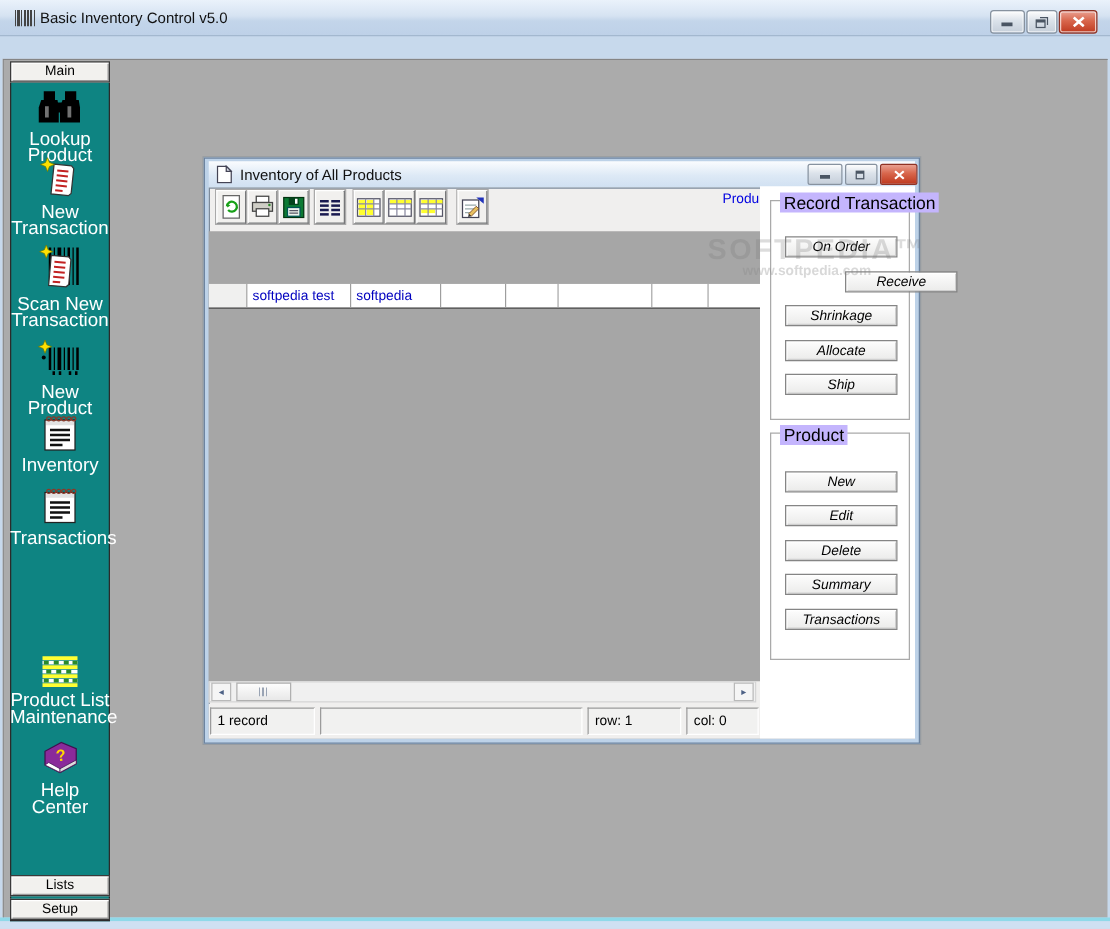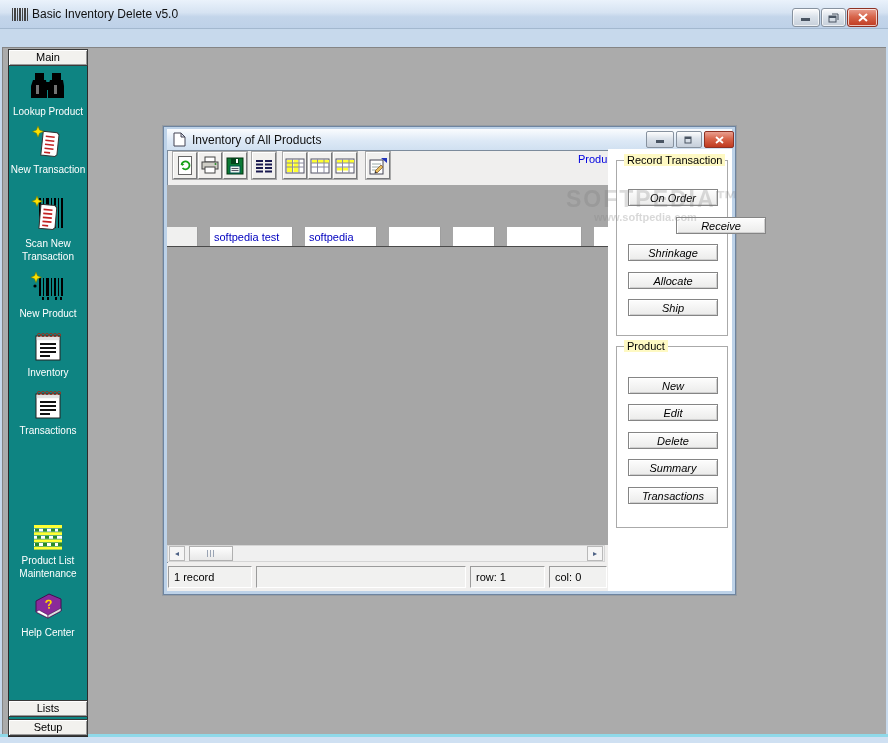--- a/index.html
+++ b/index.html
@@ -29,75 +29,75 @@
     box-shadow:inset 1px 1px 0 rgba(0,0,0,.22);}
   .frame-accent{left:0;top:734px;width:888px;height:3px;background:#8fd9e9;}
   .frame-bottom{left:0;top:737px;width:888px;height:6px;background:#cfe0f2;}
 
   
   .sidebar{left:8px;top:49px;width:80px;height:688px;background:#0e8482;border:1px solid #2b2b2b;box-sizing:border-box;}
   .tabbtn{left:8px;width:80px;height:17px;background:#f2f1ee;border:1px solid #3a3a3a;box-sizing:border-box;
     box-shadow:inset 1px 1px 0 #fff,inset -1px -1px 0 #9a9a9a;
     font-size:11px;color:#000;text-align:center;line-height:15px;}
   .side-item{left:8px;width:80px;display:flex;flex-direction:column;align-items:center;row-gap:3px;}
-  .side-label{color:#fff;font-size:10px;line-height:13px;text-align:center;width:80px;}
+  .side-label{color:#fff;font-size:15px;line-height:13px;text-align:center;width:80px;}
 
   
   .child{left:163px;top:126px;width:573px;height:469px;background:#bdd2e8;
     border:1px solid #6d84a0;box-sizing:border-box;box-shadow:0 0 0 1px rgba(90,110,130,.25);}
   .child-title{left:3px;top:2px;width:565px;height:21px;
     background:linear-gradient(#fafcfe,#dde9f6 55%,#d0e0f1);display:flex;align-items:center;}
   .child-title-text{font-size:12px;color:#111;margin-left:6px;}
   .child-client{left:3px;top:23px;width:565px;height:441px;background:#f0efee;border:1px solid #7c8b9c;box-sizing:border-box;}
   .ccap{height:15px;border:1px solid #87929f;border-radius:2px;
     background:linear-gradient(#fdfdfd,#dbe2ea 45%,#c6cfda);display:flex;align-items:center;justify-content:center;}
   .ccap.close{background:linear-gradient(#e9a091,#d8664c 45%,#bf3a20);border-color:#8e3224;}
 
   .toolbtn{top:152px;width:24px;height:27px;background:#f1f0ee;border:1px solid;border-color:#fff #77787a #77787a #fff;
     box-shadow:0 0 0 1px #a9a9a9;display:flex;align-items:center;justify-content:center;box-sizing:border-box;}
   .product-link{left:578px;top:153px;width:30px;height:13px;overflow:hidden;color:#0000e0;font-size:11px;white-space:nowrap;}
 
   .grid-area{left:167px;top:185px;width:441px;height:360px;background:#a6a6a6;overflow:hidden;}
   .thead{left:167px;top:186px;width:441px;height:41px;display:flex;overflow:hidden;}
   .th{box-sizing:border-box;background:#f2f2f1;border-right:1px solid #8e8e8e;border-bottom:1px solid #8e8e8e;
     font-size:11px;color:#000;display:flex;align-items:center;justify-content:center;flex:0 0 auto;}
-  .trow{left:167px;top:227px;width:441px;height:20px;display:flex;overflow:hidden;border-bottom:1px solid #4a4a4a;box-sizing:border-box;gap:12px;}
+  .trow{left:167px;top:227px;width:441px;height:20px;display:flex;overflow:hidden;border-bottom:1px solid #4a4a4a;box-sizing:border-box;}
   .td{box-sizing:border-box;background:#fff;border-right:1px solid #9e9e9e;font-size:11px;color:#0000bf;
     display:flex;align-items:center;padding-left:4px;flex:0 0 auto;}
   .td.sel{background:#f0f0ef;}
 
   .hscroll{left:167px;top:545px;width:438px;height:17px;background:#f0f0f0;border:1px solid #d5d5d5;box-sizing:border-box;}
   .sb-arrow{top:0;width:16px;height:15px;background:#f5f5f5;border:1px solid #b9b9b9;box-sizing:border-box;
     display:flex;align-items:center;justify-content:center;font-size:8px;color:#4d6185;}
   .sb-thumb{left:21px;top:0;width:44px;height:15px;background:linear-gradient(#fdfdfd,#e8e8e8);border:1px solid #b0b0b0;box-sizing:border-box;
     display:flex;align-items:center;justify-content:center;}
   .sb-grip{width:9px;height:7px;background:repeating-linear-gradient(90deg,#9aa4b4 0 1px,transparent 1px 3px);}
 
   .statusbar{left:167px;top:563px;width:441px;height:28px;background:#f0efee;}
   .spanel{top:3px;height:22px;background:#f1f1f0;border:1px solid;border-color:#9b9b9b #fff #fff #9b9b9b;box-sizing:border-box;
     font-size:11px;color:#000;line-height:20px;padding-left:5px;overflow:hidden;}
 
   .rpanel{left:608px;top:149px;width:124px;height:442px;background:#fff;}
   .groupbox{border:1px solid #aaa;box-shadow:inset 1px 1px 0 #fff,1px 1px 0 #fff;box-sizing:border-box;}
-  .legend{position:absolute;top:-7px;left:7px;background:#fef9c3;padding:0 3px;font-size:11px;color:#000;white-space:nowrap;}
+  .legend{position:absolute;top:-7px;left:7px;background:#c4b5fd;padding:0 3px;font-size:14px;color:#000;white-space:nowrap;}
   .pbtn{left:628px;width:90px;height:17px;background:linear-gradient(#fdfdfd,#ebebea);
     border:1px solid #858585;box-shadow:inset 1px 1px 0 #fff,inset -1px -1px 0 #cfcfcf;box-sizing:border-box;
     font-size:11px;color:#000;text-align:center;line-height:17px;font-style:italic;}
 
   .wm1{left:566px;top:186px;font-size:23px;font-weight:bold;letter-spacing:2px;color:#777;opacity:.25;white-space:nowrap;}
   .wm2{left:594px;top:211px;font-size:11px;font-weight:bold;color:#888;opacity:.32;white-space:nowrap;}
 </style>
 </head>
 <body>
 
 <div id="app">
 
   <div class="abs titlebar">
     <div class="abs app-icon"></div>
-    <div class="abs title-text">Basic Inventory Delete v5.0</div>
+    <div class="abs title-text">Basic Inventory Control v5.0</div>
     <div class="abs capbtn" style="left:792px;width:26px;">
       <svg width="10" height="9">
           <rect x="0" y="5" width="9" height="3" fill="#4a5563"></rect>
         </svg>
     </div>
     <div class="abs capbtn" style="left:821px;width:23px;">
       <svg width="11" height="10">
         <rect x="1" y="3" width="7" height="6" fill="none" stroke="#4a5563"></rect>
         <rect x="1" y="3" width="7" height="2" fill="#4a5563"></rect>
         <path d="M4 1 h6 v6" fill="none" stroke="#4a5563"></path>

